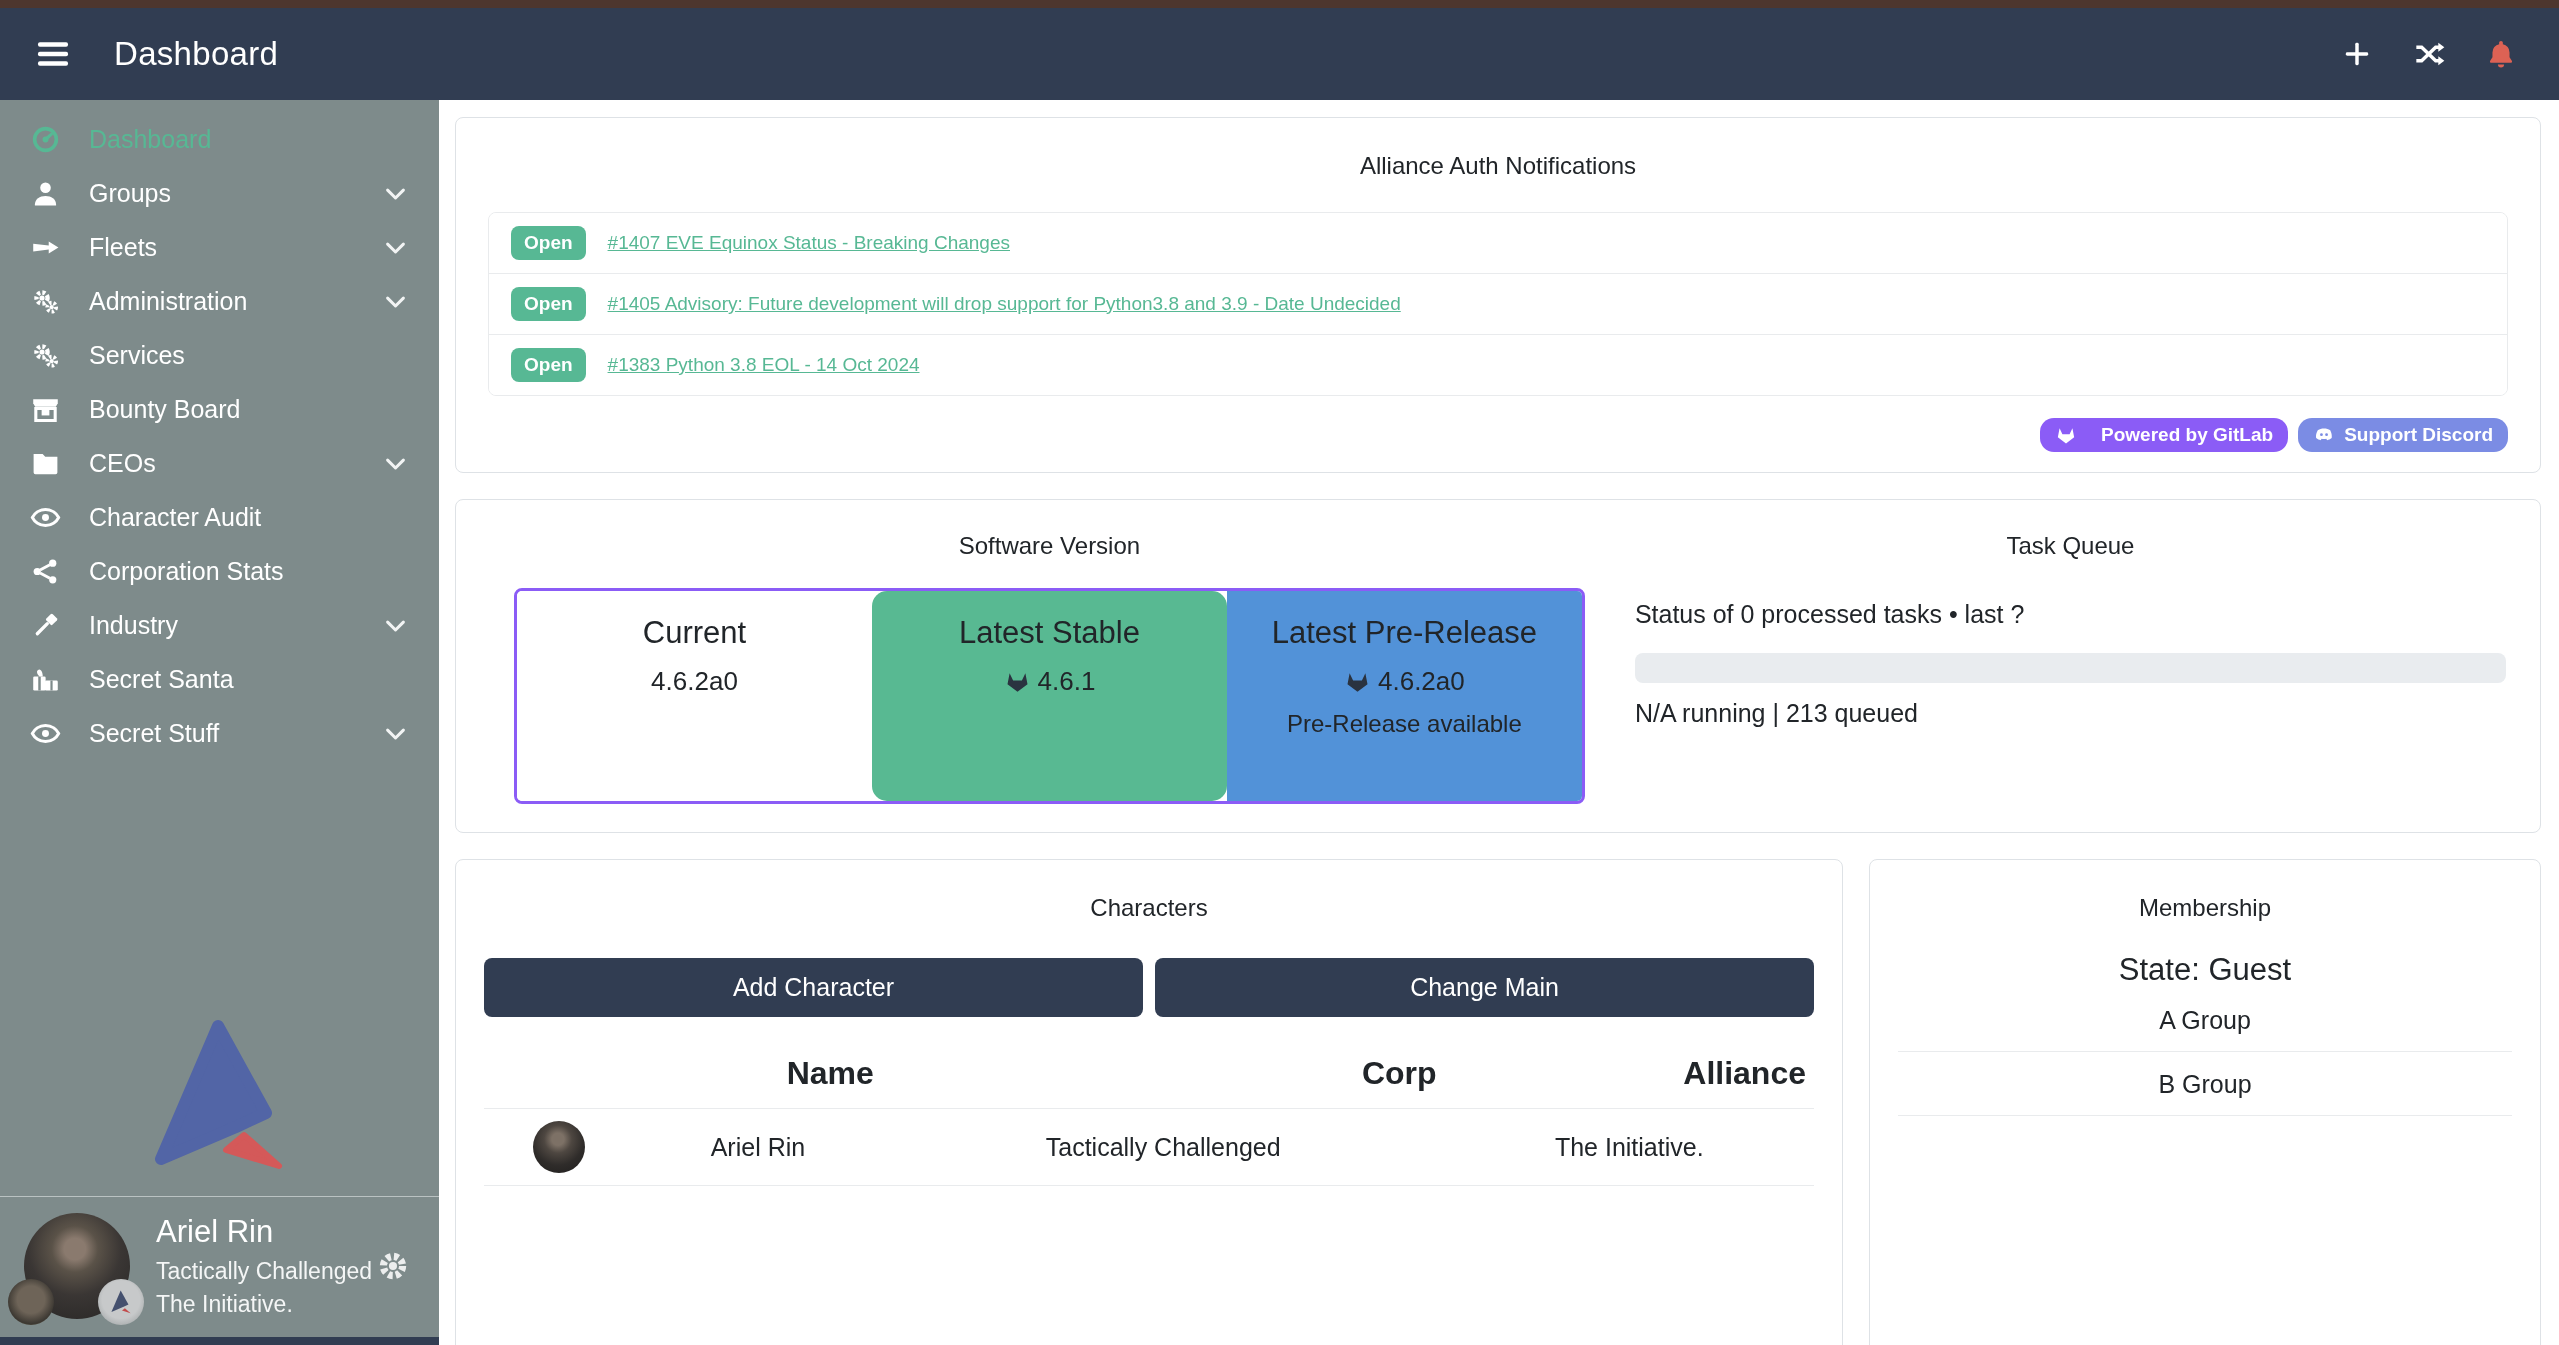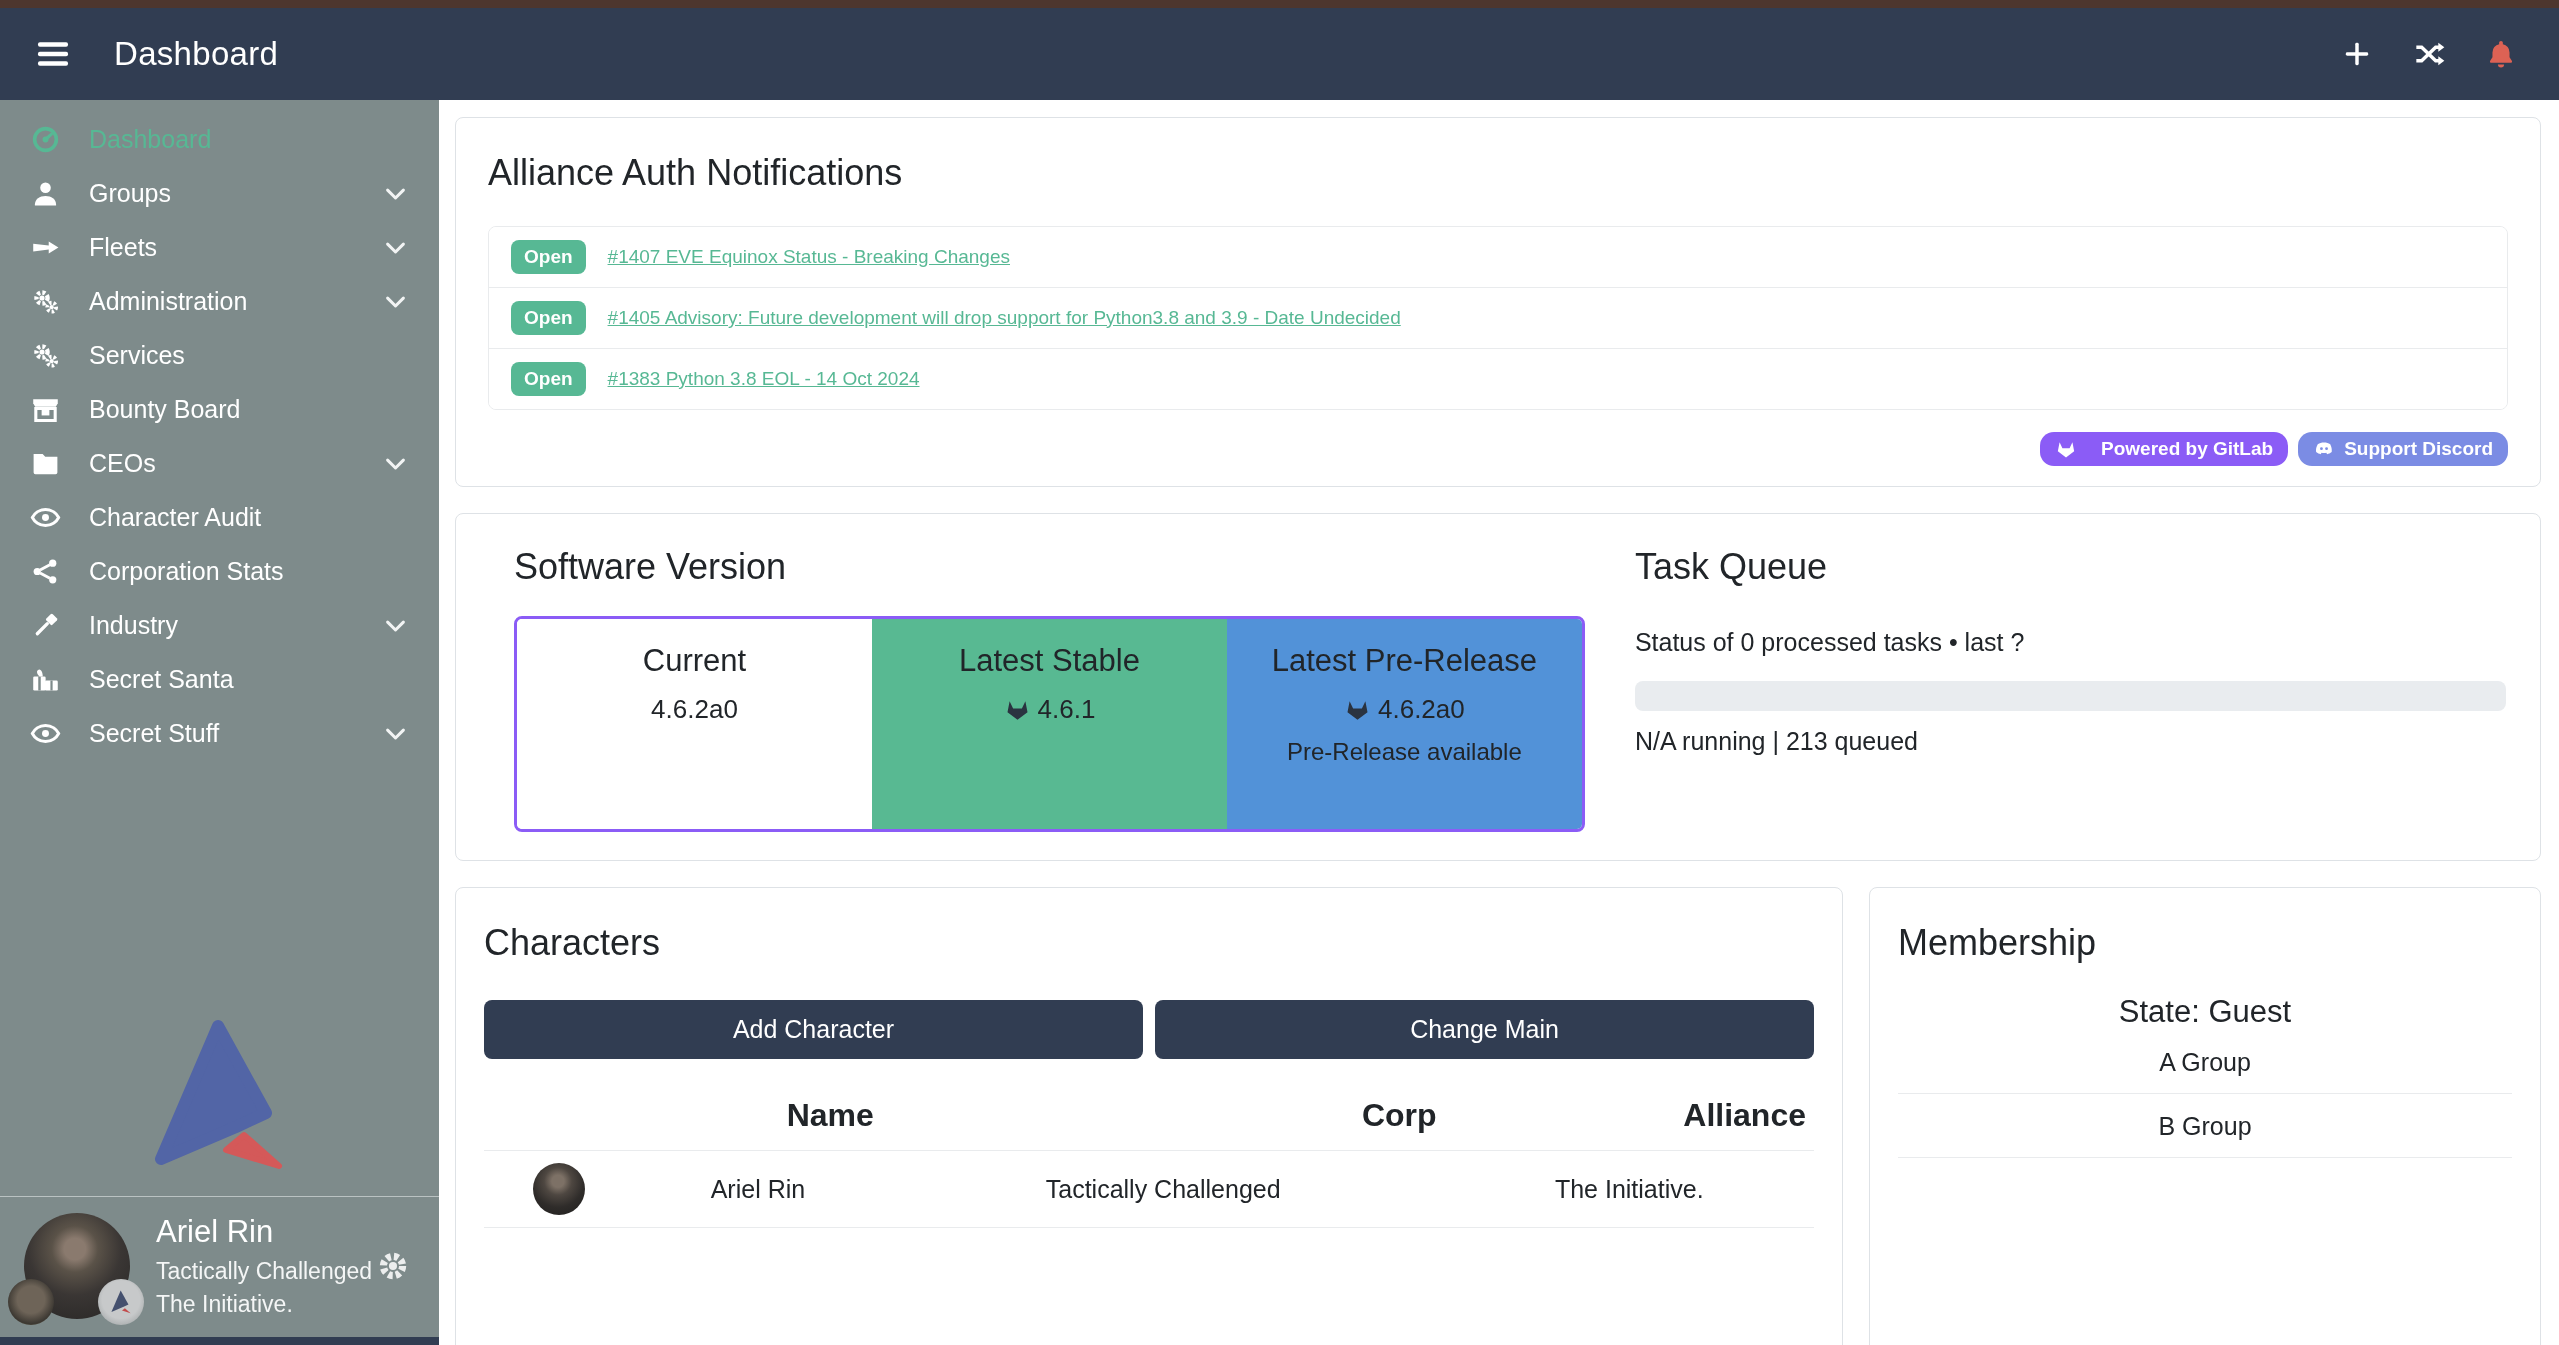--- a/index.html
+++ b/index.html
@@ -43,21 +43,21 @@
   .avatar-badge.alliance svg { width: 26px; height: 25px; }
   .user-info { margin-left: 26px; color: #fff; line-height: 1.25; }
   .user-name { font-size: 31px; }
   .user-sub { font-size: 23px; margin-top: 5px; color: #f4f6f6; }
   .user-gear { margin-left: auto; width: 36px; height: 36px; color: #eceeee; cursor: pointer; }
   .sidebar-bottom-strip { height: 8px; background: #313d52; }
 
   
   .main { flex: 1; padding: 17px 18px 0 16px; overflow: hidden; }
   .panel { border: 1px solid #dee2e6; border-radius: 8px; background: #fff; }
-  .panel-title { font-size: 36px; font-weight: 400; margin: 10px 0 0; }
+  .panel-title { font-size: 24px; font-weight: 400; text-align: center; margin: 10px 0 0; }
 
   
   .panel-notifications { padding: 24px 32px 20px; }
   .notif-list { margin-top: 32px; border: 1px solid #e9ebed; border-radius: 8px; overflow: hidden; }
   .notif-row { display: flex; align-items: center; gap: 22px; padding: 13px 22px;
     border-bottom: 1px solid #e9ebed; background: #fff; }
   .notif-row:last-child { border-bottom: none; }
   .open-badge { background: #57b894; color: #fff; font-size: 19px; font-weight: 700;
     padding: 6px 13px; border-radius: 8px; flex: none; }
   .notif-link { color: #57b894; font-size: 19px; text-decoration: underline; cursor: pointer; }
@@ -324,21 +324,21 @@
     <section class="panel panel-svtq">
       <div class="sv-col">
         <h2 class="panel-title">Software Version</h2>
         <div class="version-row" id="version-row">
             <div class="v-cell" style="background: rgb(255, 255, 255);">
               <div class="v-label">Current</div>
               <div class="v-version">
                 <span>4.6.2a0</span>
               </div>
             </div>
-            <div class="v-cell" style="background: rgb(88, 185, 146);">
+            <div class="v-cell" style="background: rgb(88, 185, 146); border-radius: 15px;">
               <div class="v-label">Latest Stable</div>
               <div class="v-version">
                 <span class="icon"><svg viewBox="0 0 24 24" width="100%" height="100%" fill="currentColor" xmlns="http://www.w3.org/2000/svg">
                     <path d="M12 21.2 3.1 14.5 5 4.6 8.1 11.2h7.8L19 4.6l1.9 9.9z"></path>
                   </svg></span>
                 <span>4.6.1</span>
               </div>
             </div>
             <div class="v-cell" style="background: rgb(82, 146, 216);">
               <div class="v-label">Latest Pre-Release</div>

